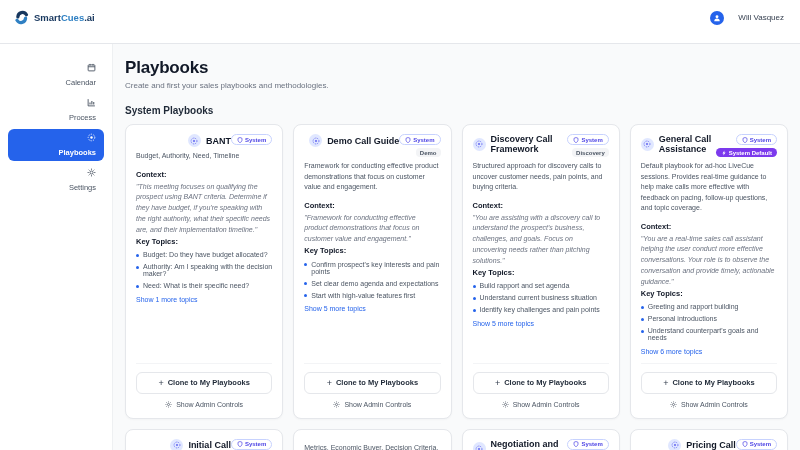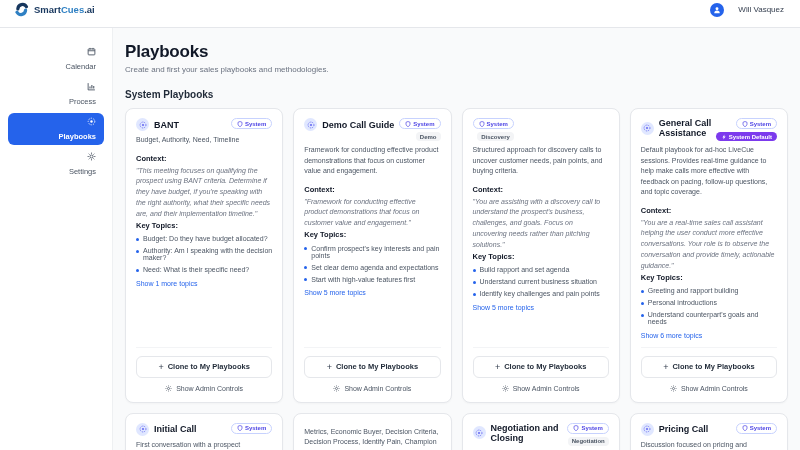--- a/index.html
+++ b/index.html
@@ -1,20 +1,20 @@
 <!DOCTYPE html>
 <html><head>
 <meta charset="utf-8">
 <style>
   * { margin:0; padding:0; box-sizing:border-box; }
   html,body { width:800px; height:450px; overflow:hidden; background:#f9fafb;
     font-family:"Liberation Sans", sans-serif; color:#111827; }
 
   
-  .topbar { height:28px; background:#fff; border-bottom:1px solid #e5e7eb;
+  .topbar { height:44px; background:#fff; border-bottom:1px solid #e5e7eb;
     display:flex; align-items:center; justify-content:space-between; padding:0 16px 8px 14px;text-align:center; }
   .logo { display:flex; align-items:center; gap:5px; }
   .logo-text { font-size:9.5px; font-weight:bold; color:#17375e; }
   .logo-text .c2 { color:#2f80c3; }
   .userbox { display:flex; align-items:center; gap:14px; }
   .avatar { width:14px; height:14px; border-radius:50%; background:#2563eb;
     display:flex; align-items:center; justify-content:center; }
   .username { font-size:8px; color:#374151; }
 
   
@@ -27,21 +27,21 @@
 
   .main { flex:1; padding:14px 12px 0 12px; overflow:hidden; }
   .page-title { font-size:17px; font-weight:bold; letter-spacing:-0.2px; }
   .page-subtitle { font-size:8px; color:#6b7280; margin-top:3px; }
   .section-title { font-size:10px; font-weight:bold; color:#1f2937; margin:15px 0 8px; }
 
   
   .grid { display:grid; grid-template-columns:repeat(4,1fr); gap:10px; }
   .card { background:#fff; border:1px solid #e5e7eb; border-radius:8px; padding:9px 10px;
     display:flex; flex-direction:column; box-shadow:0 1px 2px rgba(0,0,0,0.03); min-height:242px; }
-  .card-head { display:flex; justify-content:space-between; align-items:flex-start; }
+  .card-head { display:flex; justify-content:flex-end; align-items:flex-start; }
   .card-title-wrap { display:flex; align-items:center; gap:5px; min-width:0; }
   .card-icon { width:13px; height:13px; border-radius:50%; background:#e0e7ff;
     display:flex; align-items:center; justify-content:center; flex-shrink:0; }
   .card-title { font-size:9px; font-weight:bold; color:#111827; }
   .badge-col { display:flex; flex-direction:column; align-items:flex-end; gap:3px; flex-shrink:0; }
   .badge-system { display:inline-flex; align-items:center; gap:2px; border:1px solid #c7d2fe;
     color:#4f46e5; font-size:6px; font-weight:bold; border-radius:999px; padding:1.5px 5px; background:#fff; }
   .badge-default { display:inline-flex; align-items:center; gap:2px; background:#7c3aed; color:#fff;
     font-size:6px; font-weight:bold; border-radius:999px; padding:1.5px 5px; }
   .badge-category { background:#f3f4f6; color:#4b5563; font-size:6px; font-weight:bold;
@@ -261,20 +261,29 @@
           <line x1="2.3" y1="9.7" x2="3.4" y2="8.6"></line>
                 <line x1="8.6" y1="3.4" x2="9.7" y2="2.3"></line>
         </g>
       </svg>
       <span>Show Admin Controls</span>
     </div>
   </div>
 
   <div class="card">
     <div class="card-head">
+      <div class="card-title-wrap">
+        <span class="card-icon">
+          <svg width="8" height="8" viewBox="0 0 12 12">
+            <circle cx="6" cy="6" r="4.4" fill="none" stroke="#6366f1" stroke-width="1.4" stroke-dasharray="1.6 1.6"></circle>
+            <circle cx="6" cy="6" r="1.5" fill="#6366f1"></circle>
+          </svg>
+        </span>
+        <span class="card-title">Discovery Call Framework</span>
+      </div>
       <div class="badge-col">
         <span class="badge-system">
           <svg width="6" height="6" viewBox="0 0 12 12">
             <path d="M6 1 L10 2.6 V6 C10 8.6 8.2 10.4 6 11.2 C3.8 10.4 2 8.6 2 6 V2.6 Z" fill="none" stroke="#4f46e5" stroke-width="1.4"></path>
           </svg>
           <span>System</span>
         </span>
 
         <span class="badge-category">Discovery</span>
       </div>

